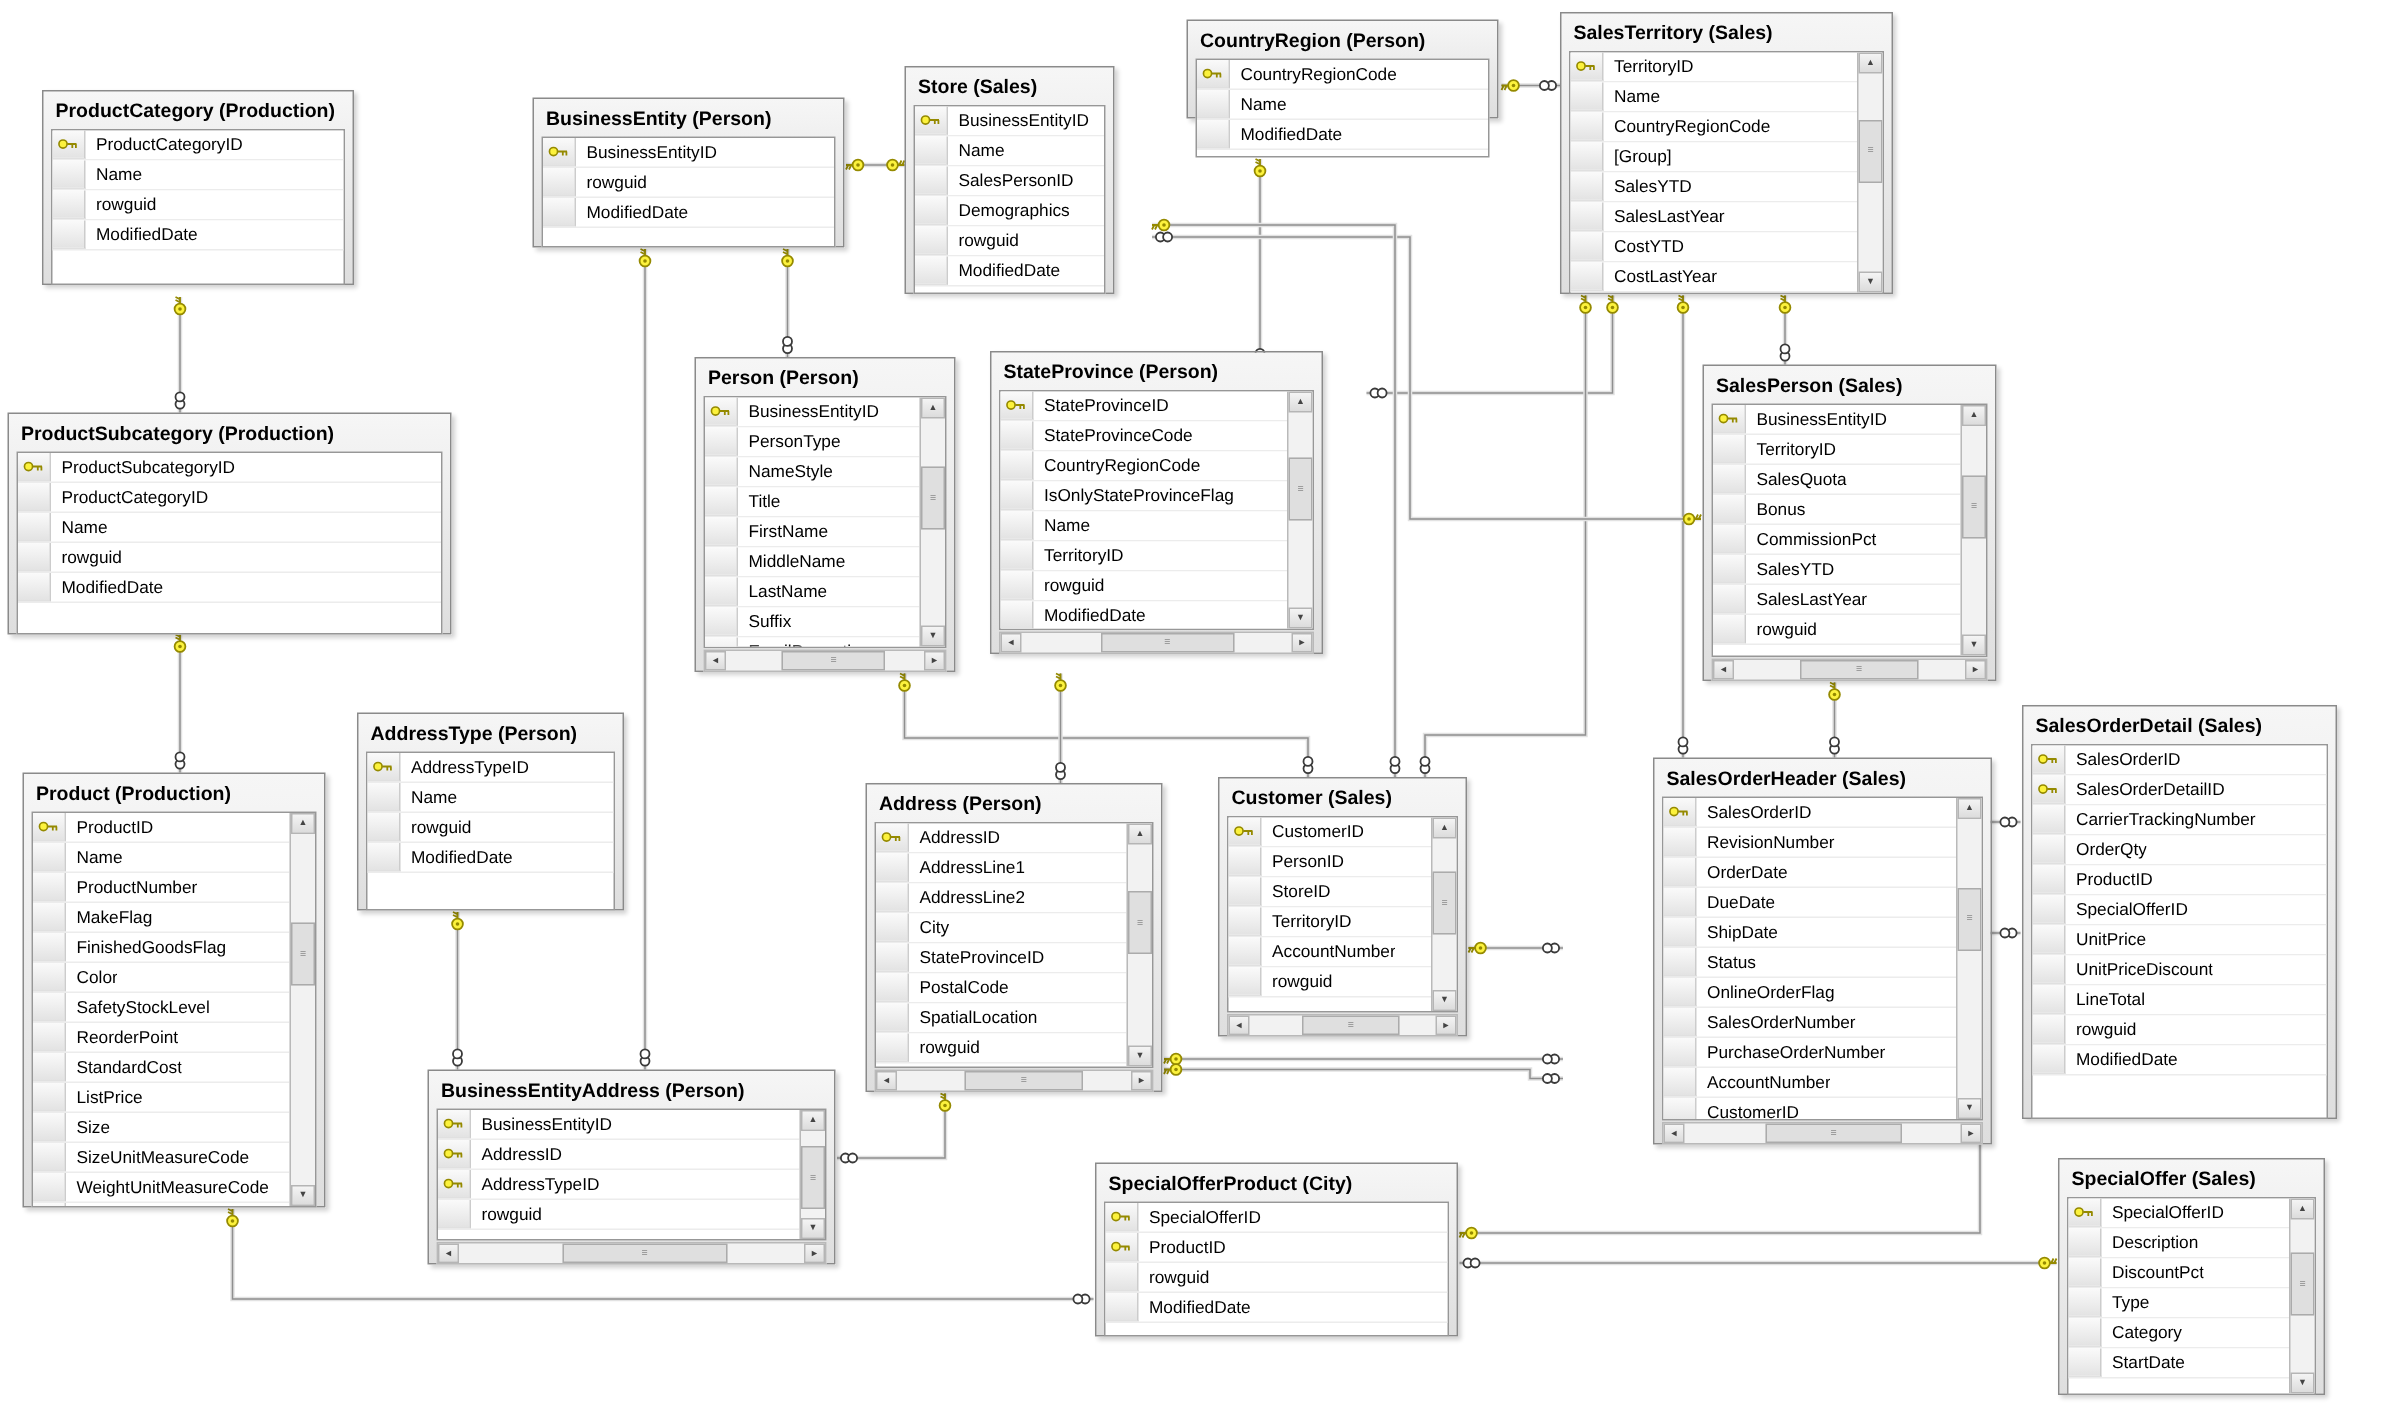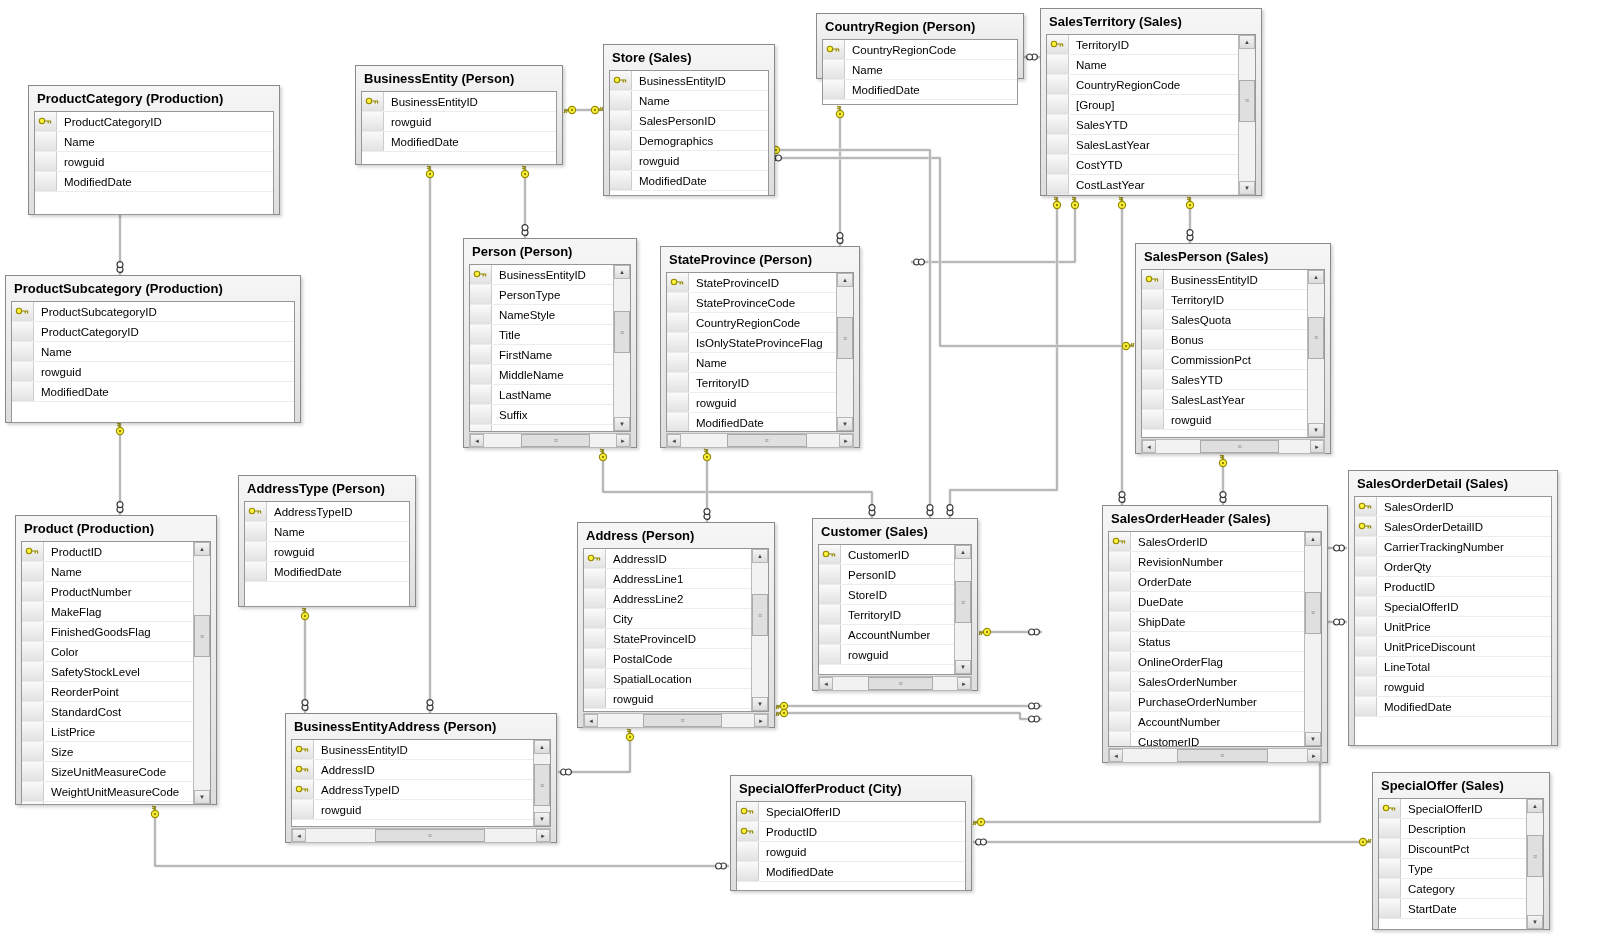--- a/index.html
+++ b/index.html
@@ -358,21 +358,21 @@
           <path d="M-3 0 H-8 M-4.5 0 L-6 3 M-6.5 0 L-8 3" fill="none" stroke="#958a00" stroke-width="1.2"></path>
           <circle cx="0" cy="0" r="3.6" fill="#fcf23d" stroke="#958a00" stroke-width="1.2"></circle>
           <circle cx="0" cy="0" r="1.2" fill="#958a00"></circle>
         </g>
         <g transform="translate(1339,548) rotate(180)">
           <circle cx="-2.4" cy="0" r="3" fill="#ffffff" stroke="#3a3a3a" stroke-width="1.2"></circle>
           <circle cx="2.4" cy="0" r="3" fill="#ffffff" stroke="#3a3a3a" stroke-width="1.2"></circle>
         </g>
       </g>
     </svg>
-<div class="tbl" style="left: 28px; top: 85px; width: 252px; height: 130px;">
+<div class="tbl" style="left: 28px; top: 60px; width: 208px; height: 130px;">
       <div class="tbl-title">ProductCategory (Production)</div>
       <div class="tbl-body" style="height: 102px;">
         <div class="rows">
           <div class="row">
             <span class="rowbtn">
               <svg width="15" height="10" viewBox="0 0 15 10">
                 <circle cx="4" cy="5" r="2.7" fill="#fcf23d" stroke="#958a00" stroke-width="1.1"></circle>
                 <path d="M6.8 5 H13 M10.2 5 v2.6 M12.6 5 v2.6" fill="none" stroke="#958a00" stroke-width="1.2"></path>
               </svg>
             </span>
@@ -600,21 +600,21 @@
           <div class="vthumb">≡</div>
           <div class="sbtn v">▼</div>
         </div>
       </div>
       <div class="hscroll">
         <div class="sbtn h">◄</div>
         <div class="hthumb">≡</div>
         <div class="sbtn h">►</div>
       </div>
     </div>
-    <div class="tbl" style="left: 603px; top: 44px; width: 172px; height: 152px;">
+    <div class="tbl" style="left: 603px; top: 44px; width: 140px; height: 152px;">
       <div class="tbl-title">Store (Sales)</div>
       <div class="tbl-body" style="height: 124px;">
         <div class="rows">
           <div class="row">
             <span class="rowbtn">
               <svg width="15" height="10" viewBox="0 0 15 10">
                 <circle cx="4" cy="5" r="2.7" fill="#fcf23d" stroke="#958a00" stroke-width="1.1"></circle>
                 <path d="M6.8 5 H13 M10.2 5 v2.6 M12.6 5 v2.6" fill="none" stroke="#958a00" stroke-width="1.2"></path>
               </svg>
             </span>
@@ -636,21 +636,21 @@
             <span class="rowbtn"></span>
             <span class="rowlabel">rowguid</span>
           </div>
           <div class="row">
             <span class="rowbtn"></span>
             <span class="rowlabel">ModifiedDate</span>
           </div>
         </div>
       </div>
     </div>
-    <div class="tbl" style="left: 816px; top: 13px; width: 208px; height: 66px;">
+    <div class="tbl" style="left: 791px; top: 13px; width: 208px; height: 66px;">
       <div class="tbl-title">CountryRegion (Person)</div>
       <div class="tbl-body" style="height: 64px;">
         <div class="rows">
           <div class="row">
             <span class="rowbtn">
               <svg width="15" height="10" viewBox="0 0 15 10">
                 <circle cx="4" cy="5" r="2.7" fill="#fcf23d" stroke="#958a00" stroke-width="1.1"></circle>
                 <path d="M6.8 5 H13 M10.2 5 v2.6 M12.6 5 v2.6" fill="none" stroke="#958a00" stroke-width="1.2"></path>
               </svg>
             </span>
@@ -709,21 +709,21 @@
             <span class="rowlabel">CostLastYear</span>
           </div>
         </div>
         <div class="vscroll">
           <div class="sbtn v">▲</div>
           <div class="vthumb">≡</div>
           <div class="sbtn v">▼</div>
         </div>
       </div>
     </div>
-    <div class="tbl" style="left: 660px; top: 246px; width: 200px; height: 202px;">
+    <div class="tbl" style="left: 660px; top: 234px; width: 222px; height: 202px;">
       <div class="tbl-title">StateProvince (Person)</div>
       <div class="tbl-body" style="height: 158px;">
         <div class="rows">
           <div class="row">
             <span class="rowbtn">
               <svg width="15" height="10" viewBox="0 0 15 10">
                 <circle cx="4" cy="5" r="2.7" fill="#fcf23d" stroke="#958a00" stroke-width="1.1"></circle>
                 <path d="M6.8 5 H13 M10.2 5 v2.6 M12.6 5 v2.6" fill="none" stroke="#958a00" stroke-width="1.2"></path>
               </svg>
             </span>

